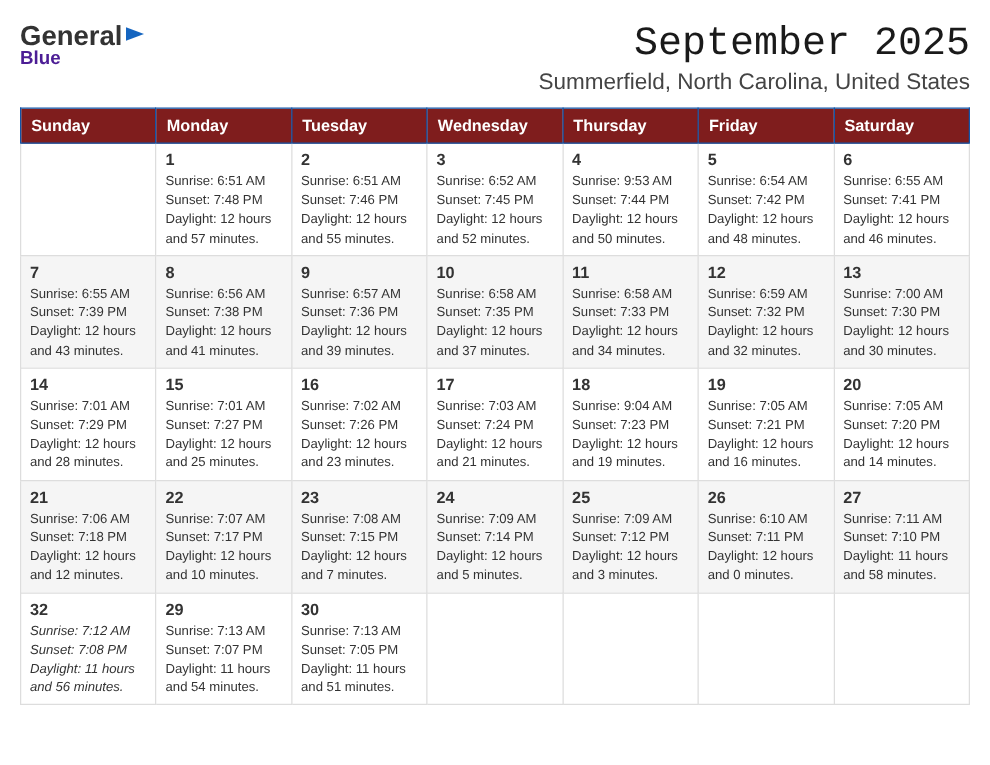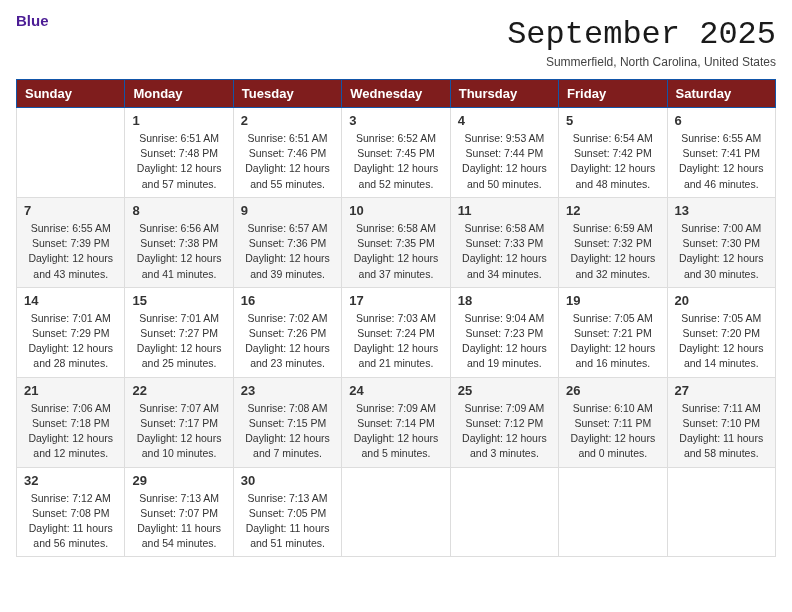--- a/index.html
+++ b/index.html
@@ -38,21 +38,21 @@
     .title-section {
       text-align: right;
     }
     .month-title {
       font-size: 32px;
       color: #1a1a1a;
       font-weight: normal;
       font-family: Liberation Mono, monospace;
     }
     .subtitle {
-      font-size: 12px;
+      font-size: 18px;
       color: #444;
       margin-top: 2px;
     }
     .calendar {
       width: 100%;
       border-collapse: collapse;
       border: 1px solid #ccc;
     }
     .calendar th {
       background: #7f1d1d;
@@ -79,31 +79,36 @@
     .day-num {
       font-size: 13px;
       font-weight: bold;
       margin-bottom: 3px;
       display: block;
     }
     .day-info {
       font-size: 10.5px;
       line-height: 1.45;
       color: #333;
-      text-align: center;
     }
     .empty-cell {
       background: #fff !important;
     }
   </style>
 </head>
 <body>
 
 <div class="header">
   <div class="logo">
+    <div class="logo-text">
+      <span class="logo-general">General</span>
+        <svg class="logo-icon" viewBox="0 0 20 20">
+          <polygon points="2,2 18,8 2,14" fill="#1565c0"></polygon>
+        </svg>
+    </div>
     <div style="font-size:15px; font-weight:bold; color:#4c1d95; margin-top:-4px;">Blue</div>
   </div>
   <div class="title-section">
     <div class="month-title">September 2025</div>
     <div class="subtitle">Summerfield, North Carolina, United States</div>
   </div>
 </div>
 
 <table class="calendar">
   <thead>
@@ -312,21 +317,21 @@
           <span class="day-num">27</span>
           <div class="day-info" style="white-space: pre-line;">Sunrise: 7:11 AM
 Sunset: 7:10 PM
 Daylight: 11 hours
 and 58 minutes.</div>
         </td>
       </tr>
       <tr>
         <td>
           <span class="day-num">32</span>
-          <div class="day-info" style="white-space: pre-line;">Sunrise: 7:12 AM
+          <div class="day-info" style="white-space: pre-line; font-style: italic;">Sunrise: 7:12 AM
 Sunset: 7:08 PM
 Daylight: 11 hours
 and 56 minutes.</div>
         </td>
         <td>
           <span class="day-num">29</span>
           <div class="day-info" style="white-space: pre-line;">Sunrise: 7:13 AM
 Sunset: 7:07 PM
 Daylight: 11 hours
 and 54 minutes.</div>

